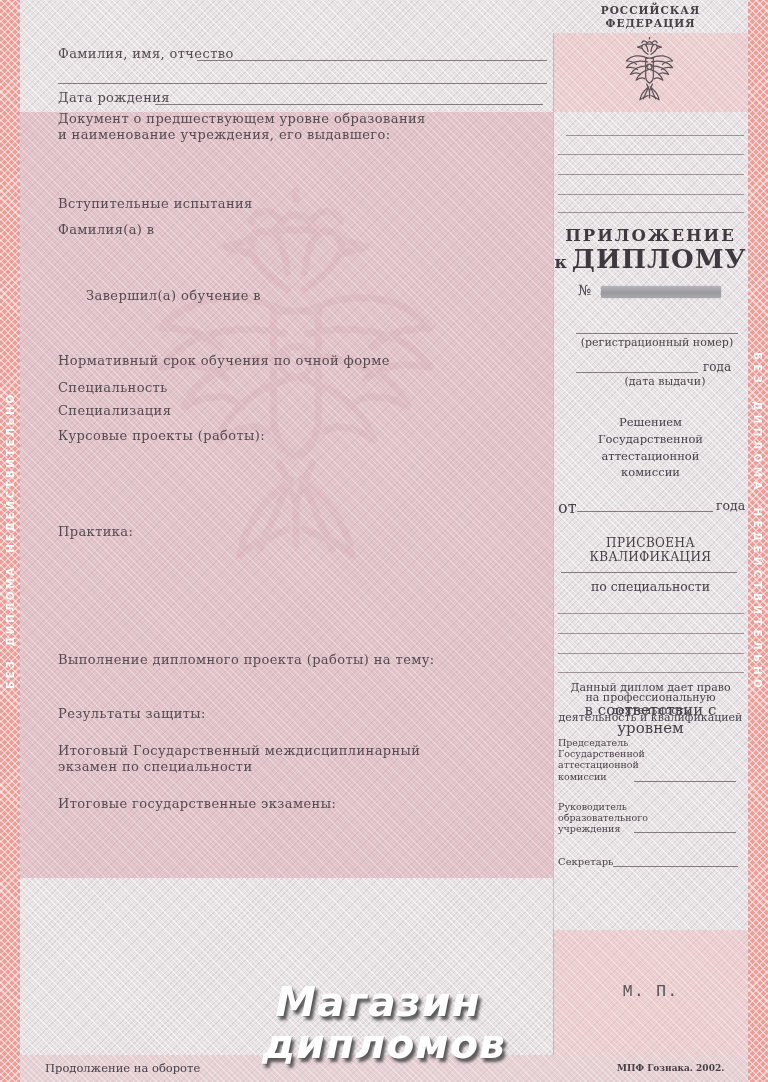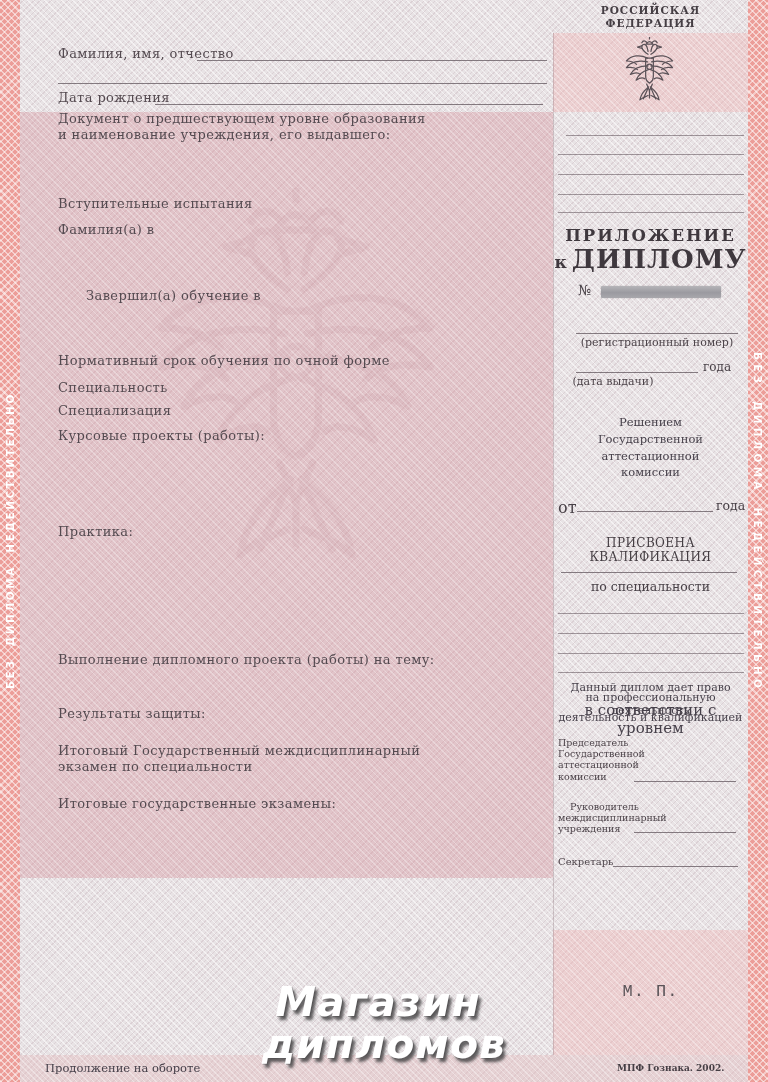--- a/index.html
+++ b/index.html
@@ -162,21 +162,21 @@
   <div class="abs rc" style="top:226px;font-size:16.5px;font-weight:bold;letter-spacing:2px;color:#3f383e;">ПРИЛОЖЕНИЕ</div>
 
   <div class="abs" style="left:578px;top:282px;font-size:14px;color:#484147;">№</div>
   <div class="abs redacted" style="left:601px;top:286px;width:120px;height:12px;"></div>
 
   <div class="rule" style="left:576px;top:333px;width:162px;"></div>
   <div class="abs cap" style="left:576px;top:336px;width:162px;text-align:center;">(регистрационный номер)</div>
 
   <div class="rule" style="left:576px;top:372px;width:122px;"></div>
   <div class="abs" style="left:703px;top:360px;font-size:12px;color:#484147;">года</div>
-  <div class="abs cap" style="left:552px;top:375px;width:122px;text-align:center;">(дата выдачи)</div>
+  <div class="abs cap" style="left:604px;top:375px;width:122px;text-align:center;">(дата выдачи)</div>
 
   <div class="abs rc ital" style="top:415px;font-size:11.5px;">Решением</div>
   <div class="abs rc ital" style="top:432px;font-size:11.5px;">Государственной</div>
   <div class="abs rc ital" style="top:449px;font-size:11.5px;">аттестационной</div>
   <div class="abs rc ital" style="top:465px;font-size:11.5px;">комиссии</div>
 
   <div class="abs" style="left:558px;top:498px;font-size:16px;color:#484147;">от</div>
   <div class="rule" style="left:577px;top:511px;width:136px;"></div>
   <div class="abs" style="left:716px;top:498px;font-size:12.5px;color:#484147;">года</div>
 
@@ -193,22 +193,22 @@
   <div class="abs rc ital" style="top:691px;font-size:11px;">на профессиональную деятельность</div>
   <div class="abs rc ital" style="top:701px;font-size:15px;">в соответствии с уровнем</div>
   <div class="abs rc ital" style="top:711px;font-size:11px;">деятельность и квалификацией</div>
 
   <div class="abs sig" style="left:558px;top:737px;">Председатель</div>
   <div class="abs sig" style="left:558px;top:748px;">Государственной</div>
   <div class="abs sig" style="left:558px;top:759px;">аттестационной</div>
   <div class="abs sig" style="left:558px;top:771px;">комиссии</div>
   <div class="rule" style="left:634px;top:781px;width:102px;"></div>
 
-  <div class="abs sig" style="left:558px;top:801px;margin-left:12px;">Руководитель</div>
-  <div class="abs sig" style="left:558px;top:812px;">междисциплинарный</div>
+  <div class="abs sig" style="left:558px;top:801px;">Руководитель</div>
+  <div class="abs sig" style="left:558px;top:812px;">образовательного</div>
   <div class="abs sig" style="left:558px;top:823px;">учреждения</div>
   <div class="rule" style="left:634px;top:832px;width:102px;"></div>
 
   <div class="abs sig" style="left:558px;top:856px;font-size:10px;">Секретарь</div>
   <div class="rule" style="left:613px;top:866px;width:125px;"></div>
 
   <div class="abs rc" style="top:982px;font-size:17px;letter-spacing:1px;color:#5a5458;font-family:Liberation Mono, monospace;">М. П.</div>
 
   <div class="wm-text" style="left:378px;top:978px;">Магазин</div>
   <div class="wm-text" style="left:384px;top:1020px;">дипломов</div>

